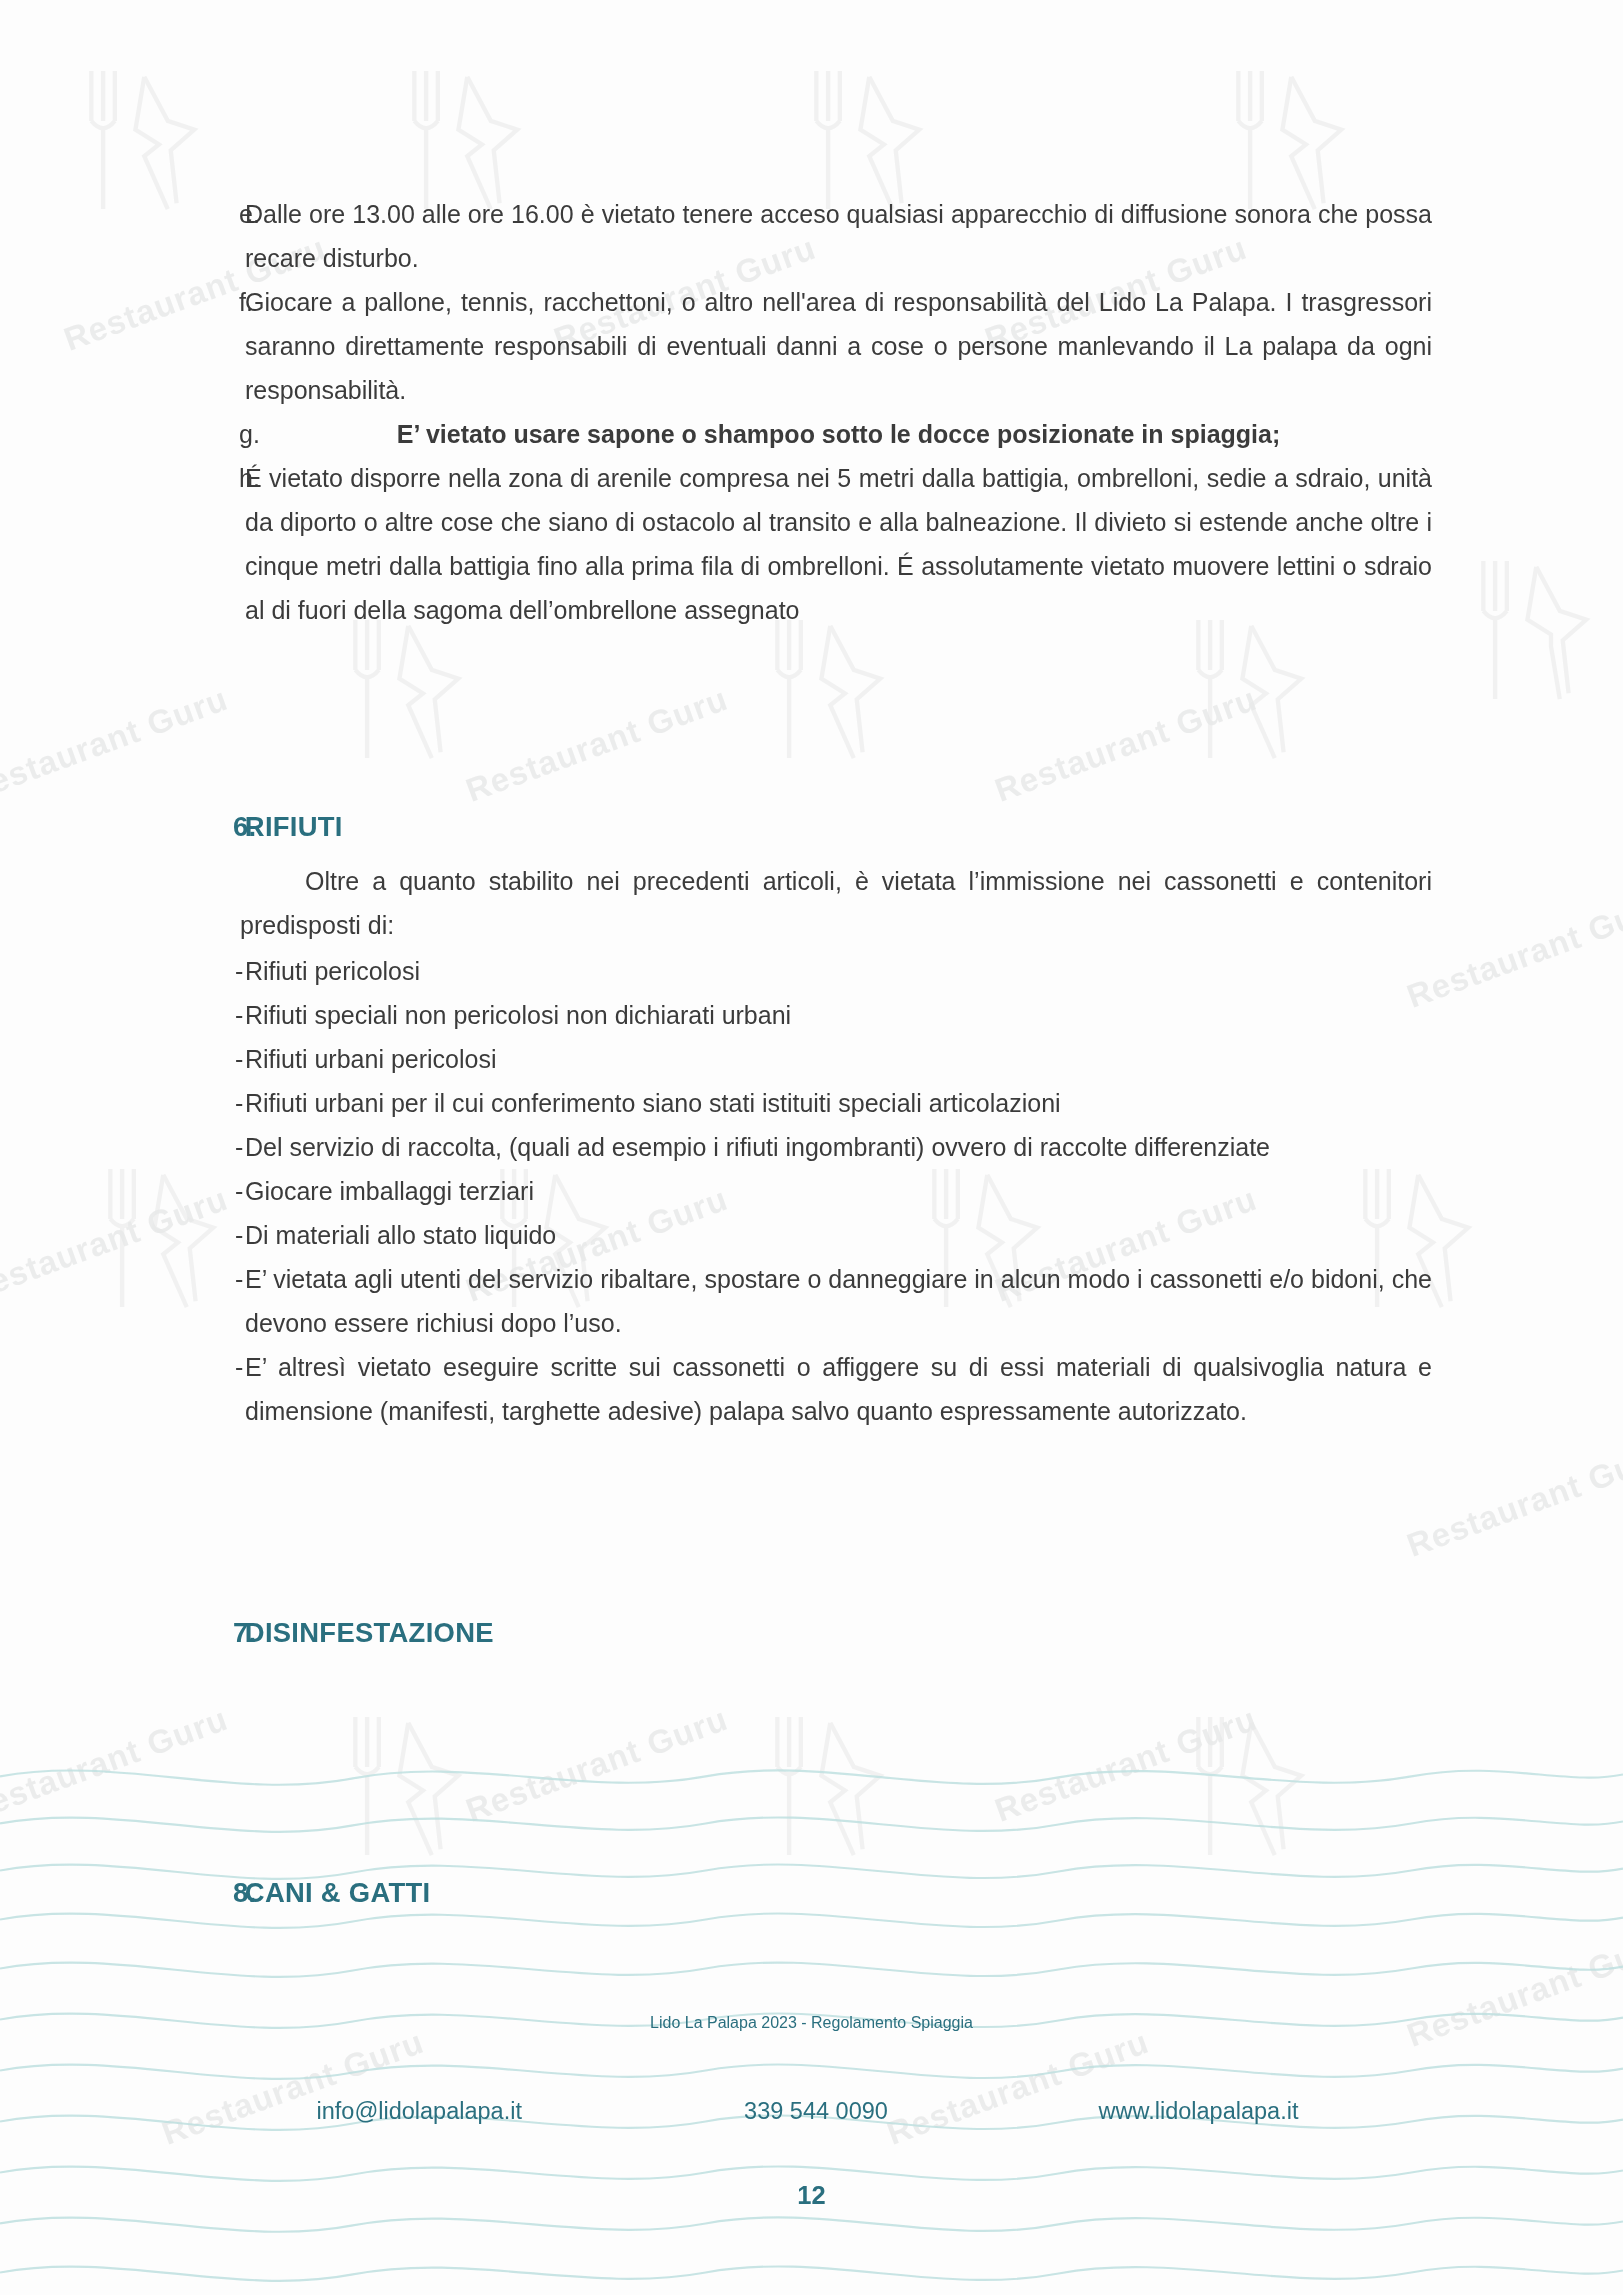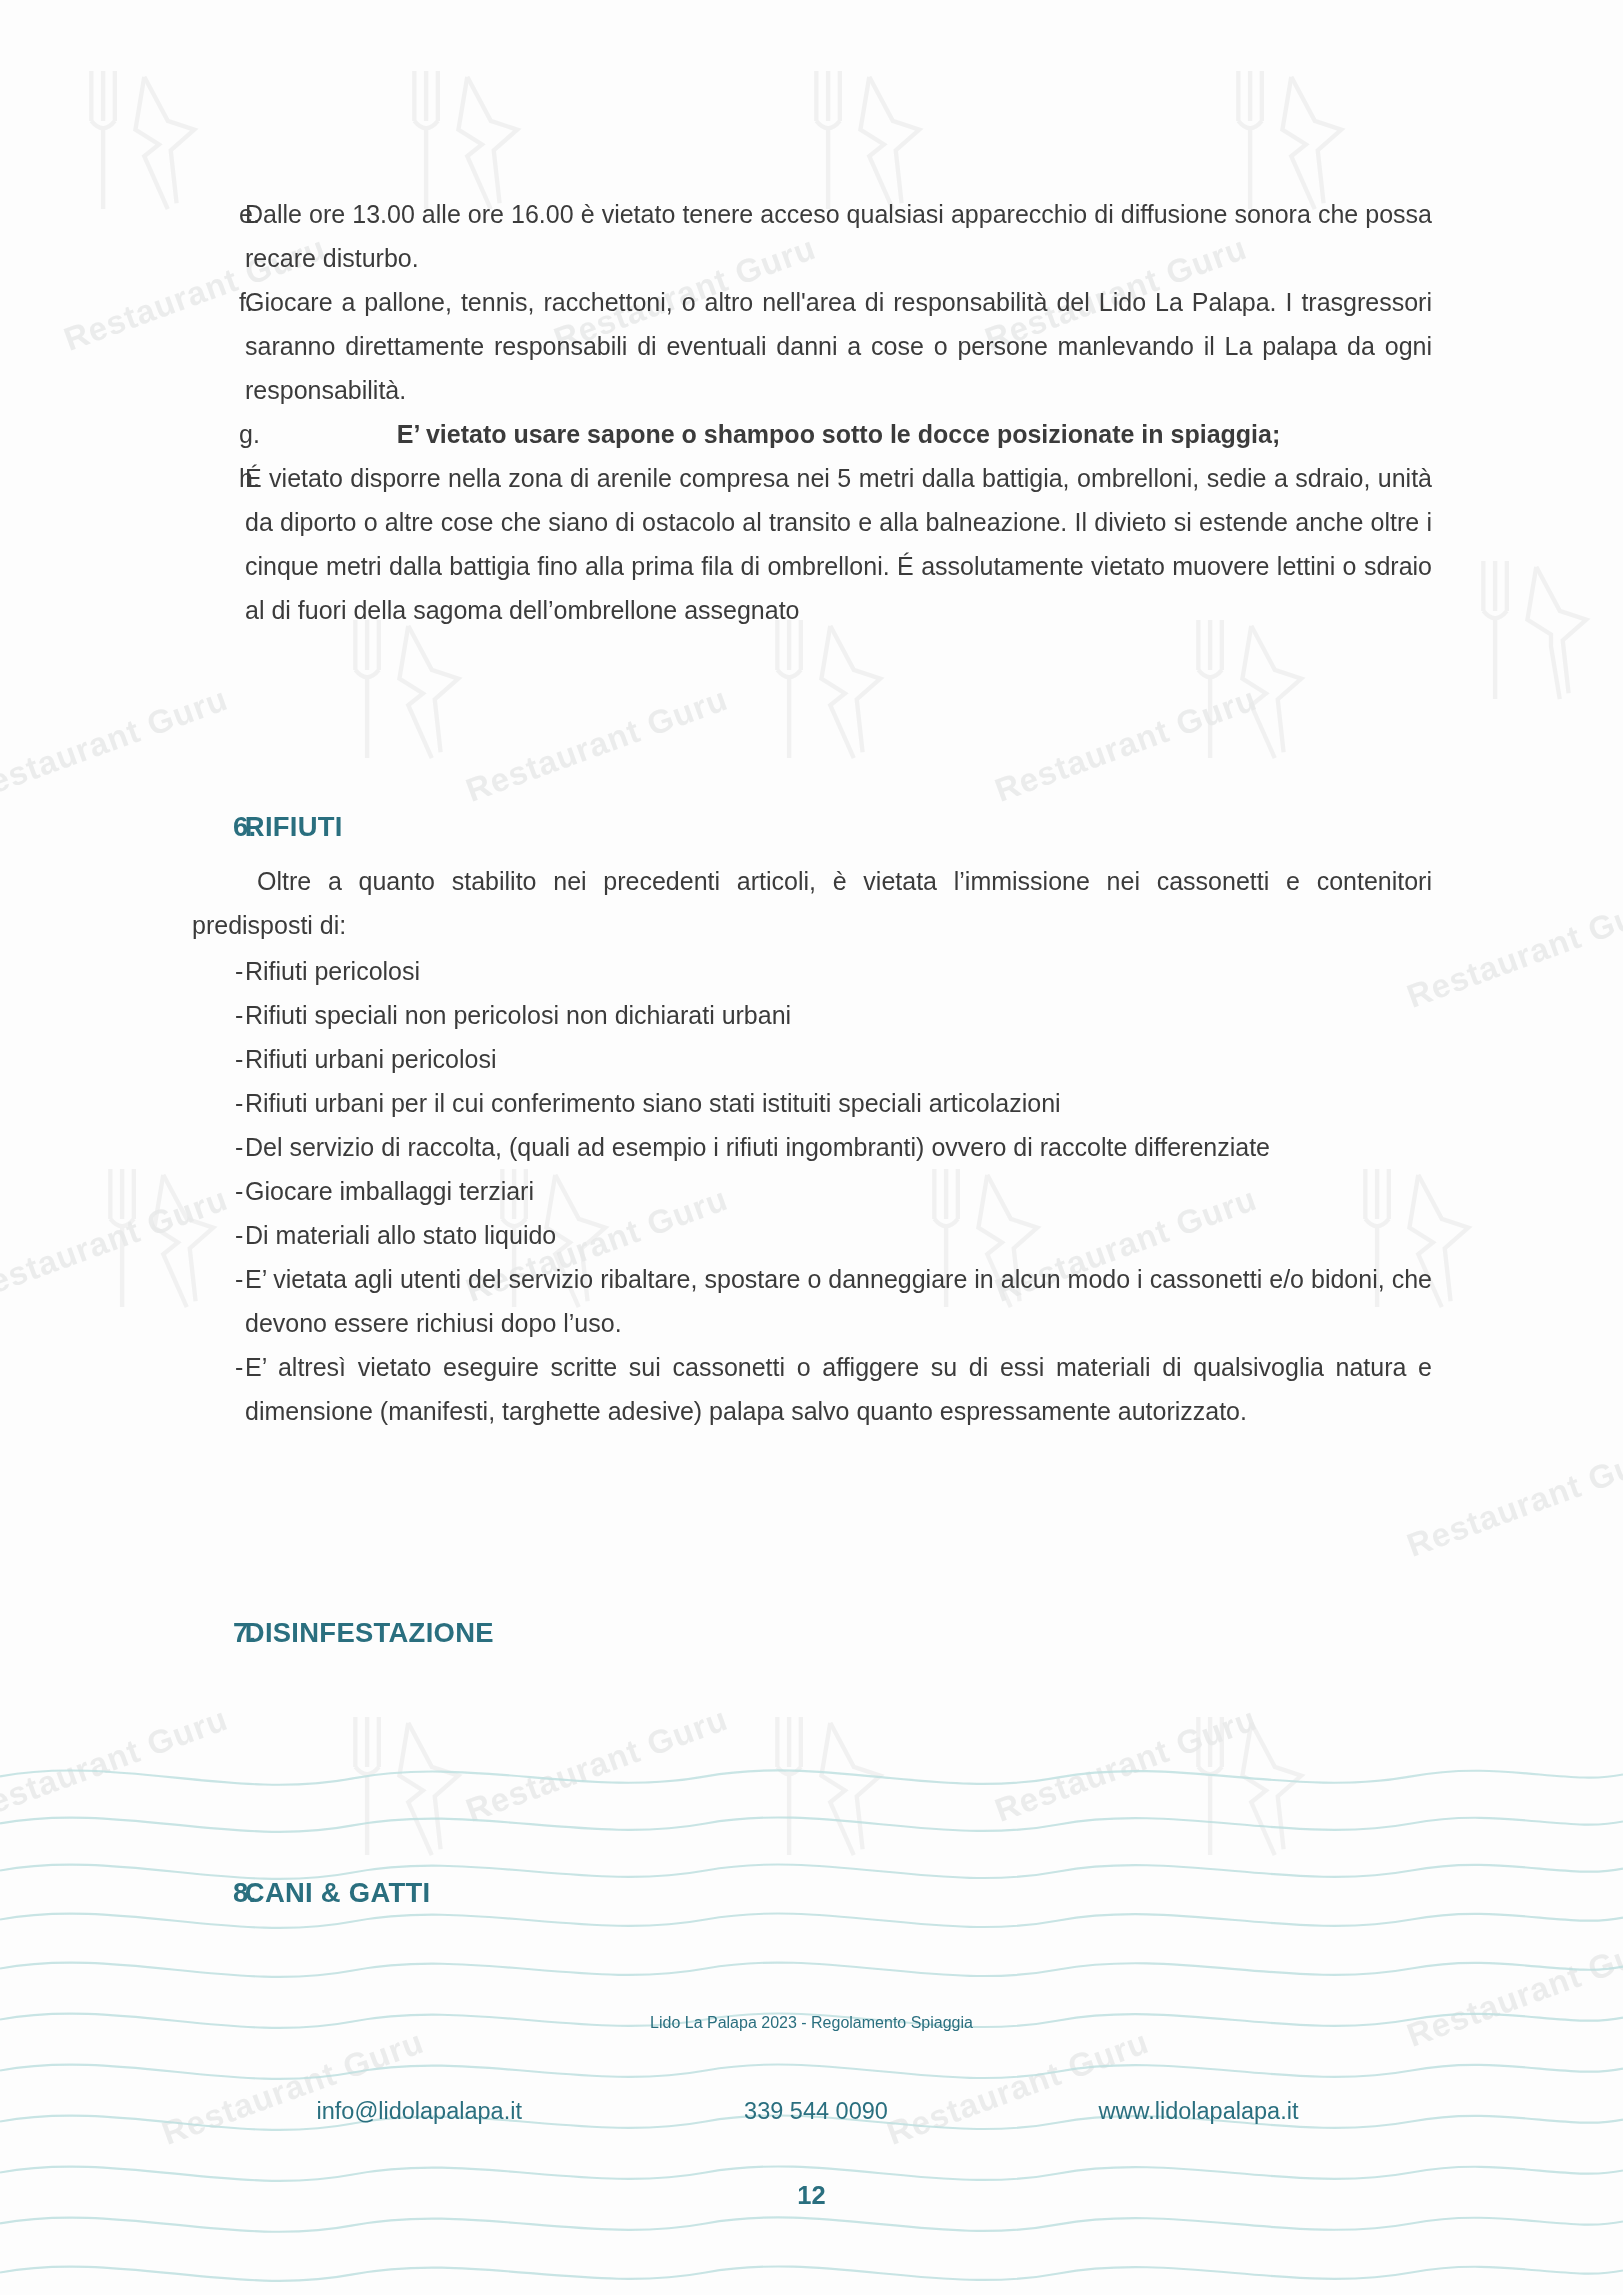--- a/index.html
+++ b/index.html
@@ -126,20 +126,21 @@
     box-sizing: border-box;
   }
   .sec-title { padding-left: 7.8px; }
 
   .para {
     font-size: 25px;
     line-height: 44px;
     color: #3b3b3b;
     text-align: justify;
     text-justify: inter-word;
+    margin-left: 48px;
   }
   .para .indent { display: inline-block; width: 65px; }
 
   
   .dash-list { width: 1240px; }
   .dash-item {
     display: flex;
     align-items: flex-start;
   }
   .dash-marker {

